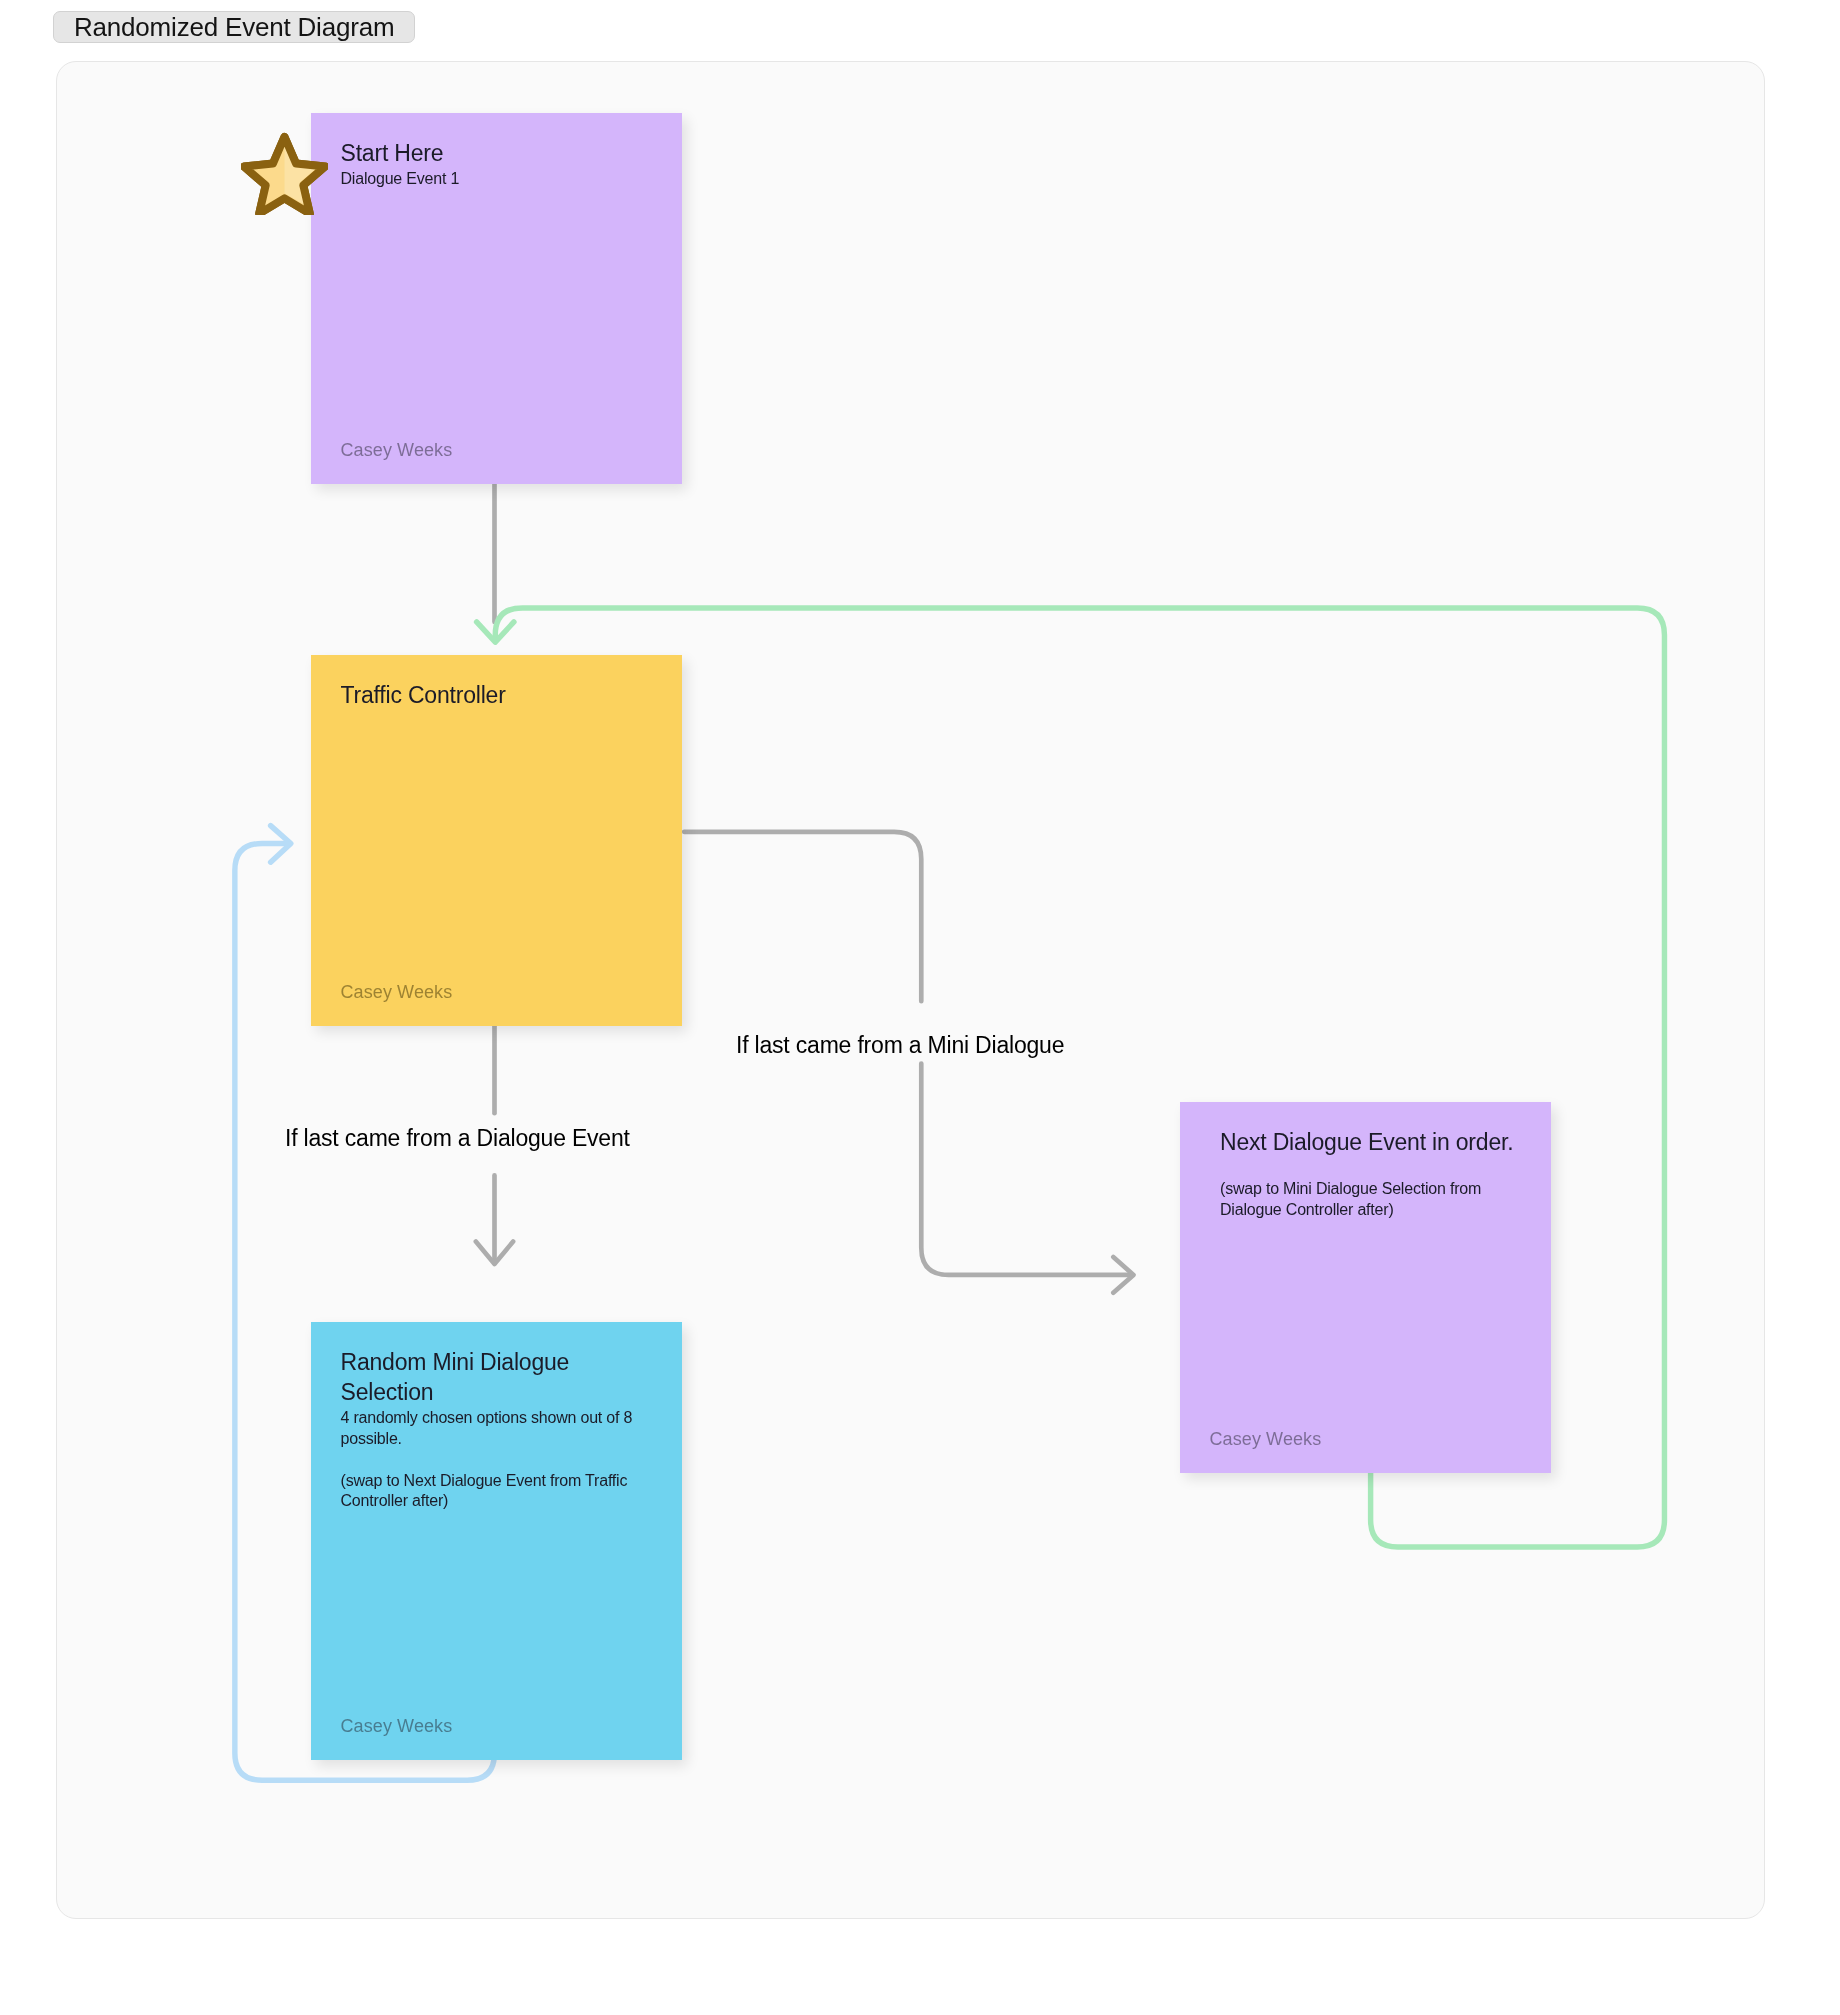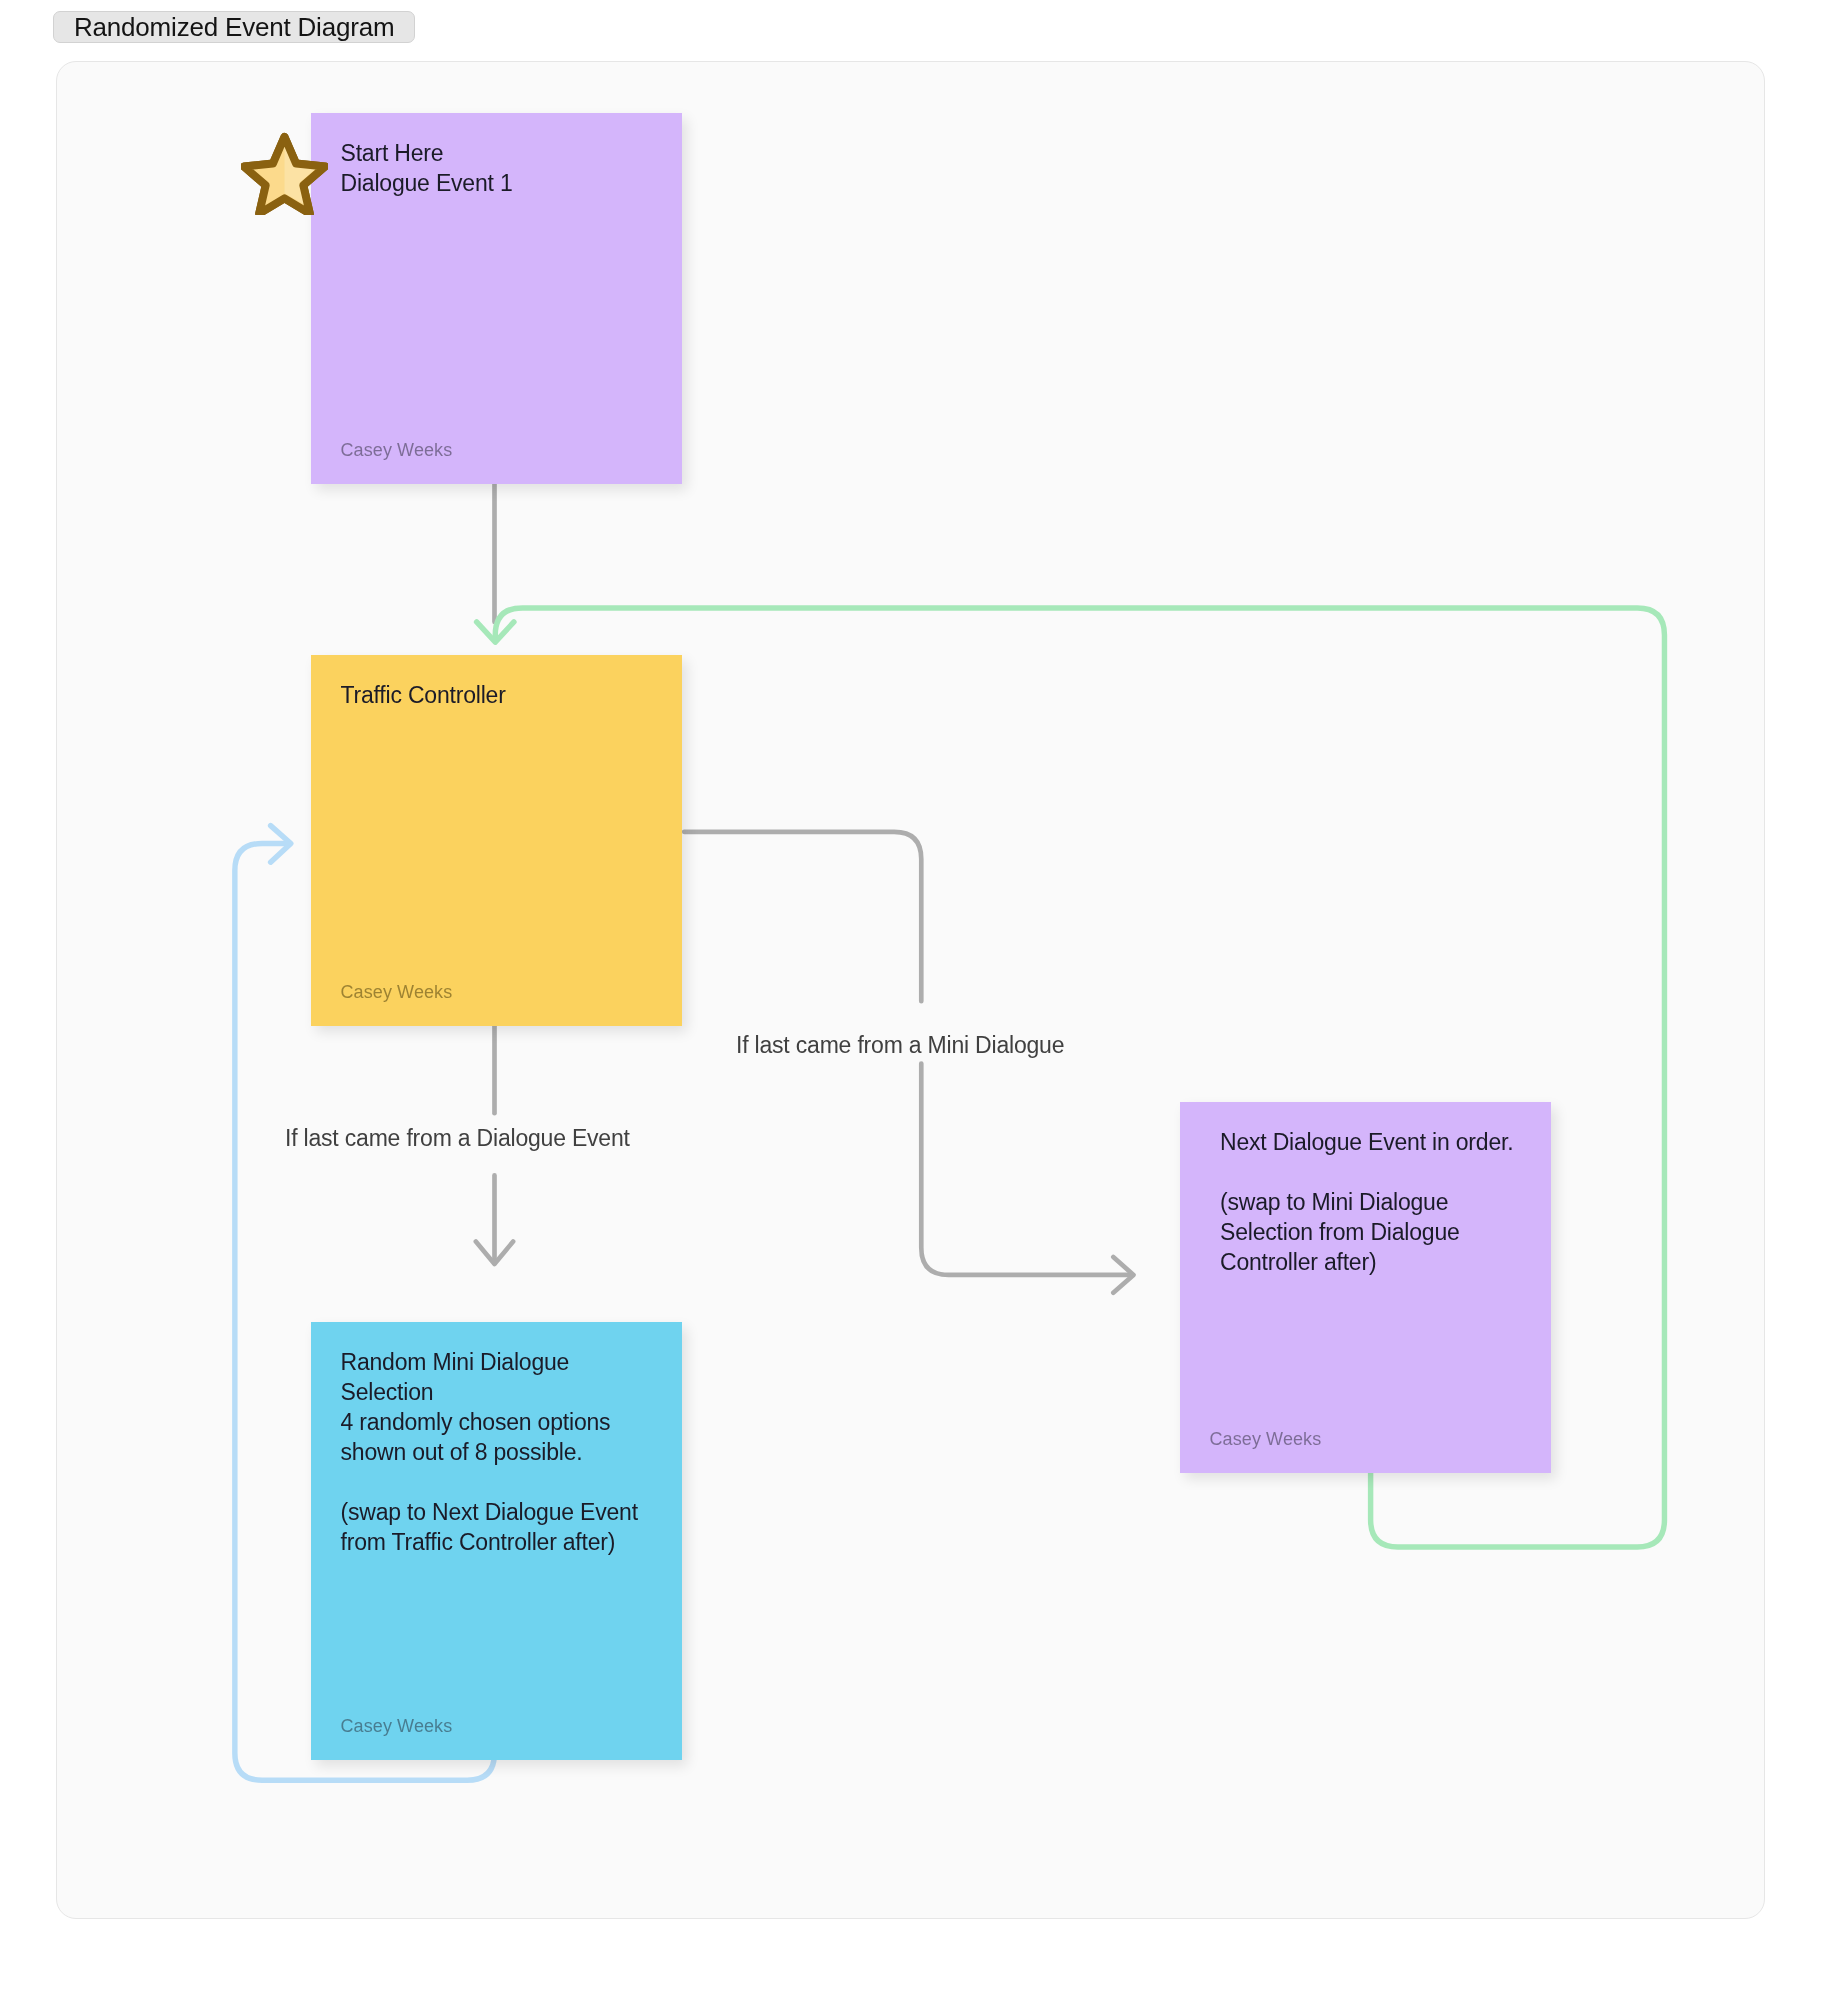--- a/index.html
+++ b/index.html
@@ -67,21 +67,21 @@
   }
   .card-title {
     font-size: 23px;
     font-weight: normal;
     color: #1b1b28;
     line-height: 1.30;
     letter-spacing: -0.2px;
     margin: 0;
   }
   .card-body {
-    font-size: 23px;
+    font-size: 16px;
     font-weight: normal;
     color: #1b1b28;
     line-height: 1.30;
     letter-spacing: -0.2px;
     margin: 0;
     white-space: pre-wrap;
   }
   .card-author {
     position: absolute;
     left: 29.5px;
@@ -100,21 +100,21 @@
     top: 131px;
     width: 87px;
     height: 84px;
     z-index: 5;
   }
 
   
   .edge-label {
     position: absolute;
     font-size: 23px;
-    color: #404040;
+    color: #000000;
     letter-spacing: -0.2px;
     white-space: nowrap;
     background: transparent;
   }
 </style>
 </head>
 <body>
 
 <div id="page">
 

